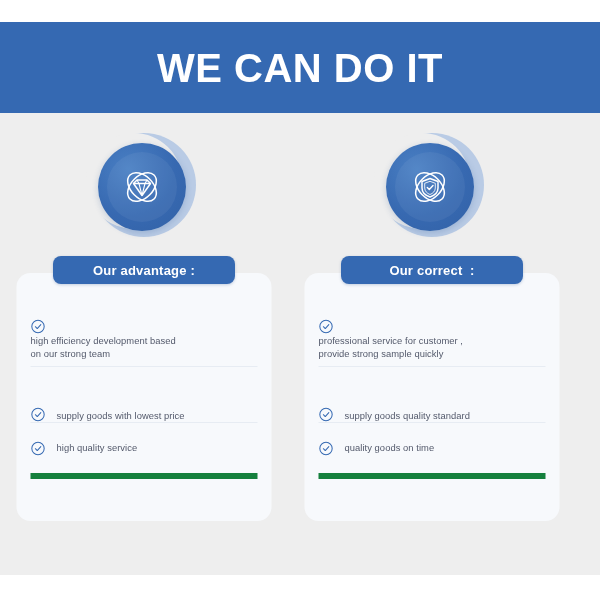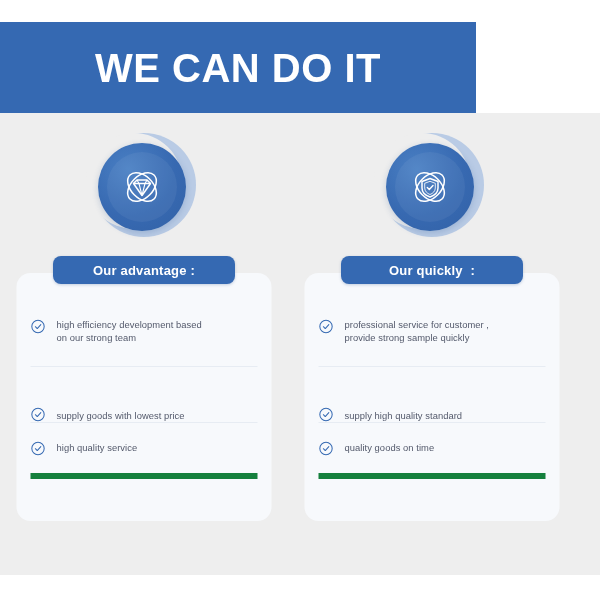--- a/index.html
+++ b/index.html
@@ -17,21 +17,21 @@
     width: 600px;
     height: 600px;
     background: #ffffff;
   }
 
   
   .header-banner {
     position: absolute;
     left: 0;
     top: 22px;
-    width: 476px;
+    width: 600px;
     height: 91px;
     background: #3569b2;
     display: flex;
     align-items: center;
     justify-content: center;
   }
 
   .header-title {
     color: #ffffff;
     font-size: 40px;
@@ -156,21 +156,21 @@
   .list { list-style: none; padding: 0 14px; margin: 0; }
 
   .list-item {
     position: relative;
     display: flex;
     align-items: flex-start;
     min-height: 44px;
     padding: 7px 4px 0 0;
     border-bottom: 1px solid #e7ecf3;
   }
-  .list-item.two-line { min-height: 52px; }
+  .list-item.two-line { min-height: 52px; flex-direction: column; }
 
   .check-icon {
     flex: 0 0 auto;
     width: 15px;
     height: 15px;
     margin-right: 11px;
     margin-top: 1px;
   }
   .check-icon svg { display: block; width: 15px; height: 15px; }
 
@@ -272,21 +272,21 @@
               <ellipse cx="26" cy="26" rx="17" ry="11" transform="rotate(-45 26 26)"></ellipse>
               <path d="M26 17.5 L34 20.5 V27 C34 31.5 30.5 34.5 26 36 C21.5 34.5 18 31.5 18 27 V20.5 Z" stroke-linejoin="round"></path>
               <path d="M26 20.3 L31.3 22.3 V27 C31.3 30.2 28.9 32.4 26 33.5 C23.1 32.4 20.7 30.2 20.7 27 V22.3 Z" stroke-width="1" opacity="0.85"></path>
               <path d="M23.3 26.6 L25.3 28.6 L29 24.6" stroke-linecap="round" stroke-linejoin="round" stroke-width="1.4"></path>
             </svg>
           </div>
         </div>
       </div>
 
       <div class="pill">
-        <span class="pill-label">Our quickly  :</span>
+        <span class="pill-label">Our correct  :</span>
       </div>
 
       <div class="card">
         <ul class="list">
 
           <li class="list-item r1 two-line">
             <span class="check-icon">
               <svg viewBox="0 0 16 16" fill="none" stroke="#3569b2" stroke-width="1.1">
                 <circle cx="8" cy="8" r="6.6"></circle>
                 <path d="M5.2 8.2 L7.2 10.2 L11 6" stroke-linecap="round" stroke-linejoin="round"></path>
@@ -296,21 +296,21 @@
 provide strong sample quickly</span>
           </li>
 
           <li class="list-item r2">
             <span class="check-icon">
               <svg viewBox="0 0 16 16" fill="none" stroke="#3569b2" stroke-width="1.1">
                 <circle cx="8" cy="8" r="6.6"></circle>
                 <path d="M5.2 8.2 L7.2 10.2 L11 6" stroke-linecap="round" stroke-linejoin="round"></path>
               </svg>
             </span>
-            <span class="item-text">supply high quality standard</span>
+            <span class="item-text">supply goods quality standard</span>
           </li>
 
           <li class="list-item r3">
             <span class="check-icon">
               <svg viewBox="0 0 16 16" fill="none" stroke="#3569b2" stroke-width="1.1">
                 <circle cx="8" cy="8" r="6.6"></circle>
                 <path d="M5.2 8.2 L7.2 10.2 L11 6" stroke-linecap="round" stroke-linejoin="round"></path>
               </svg>
             </span>
             <span class="item-text">quality goods on time</span>

